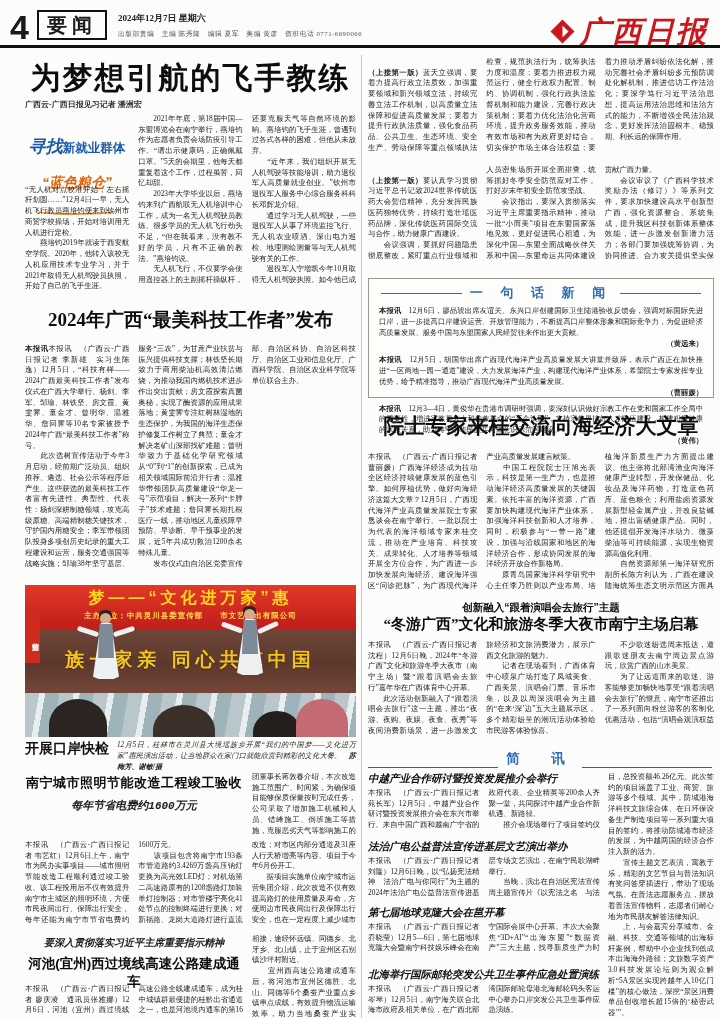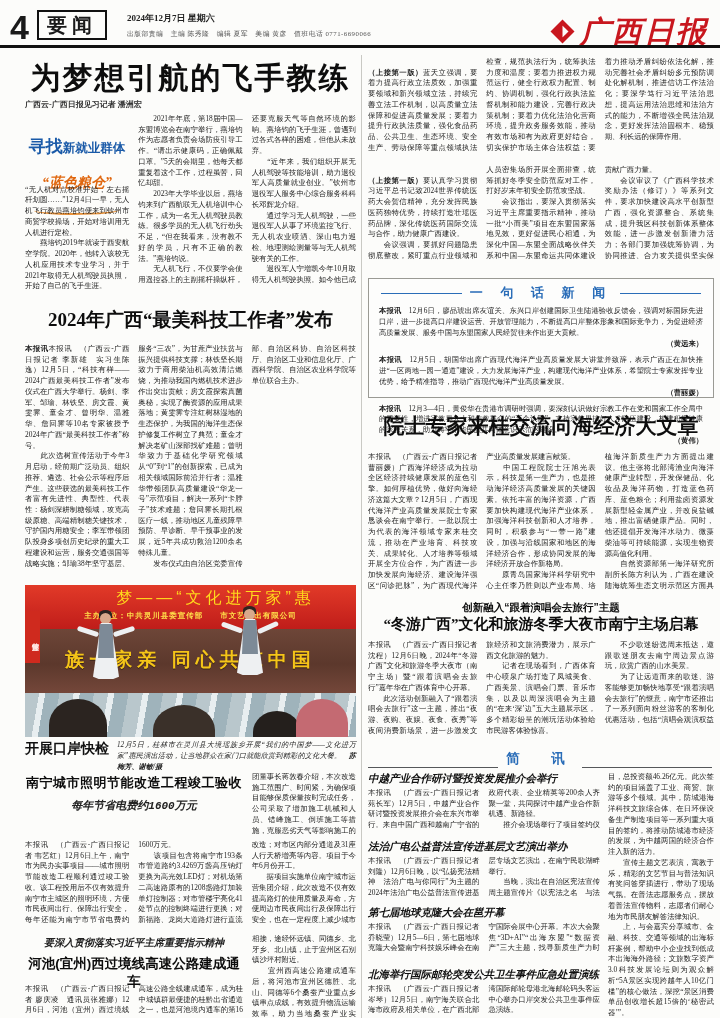--- a/index.html
+++ b/index.html
@@ -27,21 +27,21 @@
   .kicker-i{font-style:italic;font-weight:bold;text-align:center;color:#222;}
   
   .bt{font-size:7.4px;line-height:1.45;text-align:justify;white-space:pre-line;
       color:#1c1c1c;overflow:hidden;column-fill:auto;}
   .cols3{column-count:3;column-gap:9px;}
   .cols2{column-count:2;column-gap:9px;}
   .tag{font-weight:bold;}
   
   .badge{width:104px;height:56px;float:left;margin:0 6px 4px 0;text-align:center;}
   .badge .l1{color:#1a5aa8;font-weight:bold;white-space:nowrap;}
-  .badge .scr{font-size:17px;font-family:"Liberation Serif",serif;}
+  .badge .scr{font-style:italic;font-size:17px;font-family:"Liberation Serif",serif;}
   .badge .rest{font-size:12.5px;font-family:"Liberation Sans",sans-serif;}
   .badge .l2{color:#e0670f;font-weight:bold;font-style:italic;font-size:14px;margin-top:2px;}
   .badge .swoosh{width:86px;height:8px;margin:1px auto 0;border-bottom:2px solid #e8923a;border-radius:0 0 70% 60%;}
   
   .newsbox{border:1px solid #9a9a94;background:#fdfdfc;}
   .boxhead{display:flex;align-items:center;gap:8px;margin:5px 12px 3px;}
   .boxhead .line{flex:1;height:1px;background:#2a6db8;}
   .boxhead .t{color:#2a6db8;font-weight:bold;font-size:13px;letter-spacing:7px;
               font-family:"Liberation Sans",sans-serif;white-space:nowrap;}
   .osn-item{font-size:7.3px;line-height:1.5;text-align:justify;margin:4px 10px 5px;color:#1c1c1c;}
@@ -51,22 +51,22 @@
   .briefhead{display:flex;align-items:flex-end;gap:8px;}
   .briefhead .line{flex:1;height:1px;background:#55575a;}
   .briefhead .t{color:#2a6db8;font-weight:bold;font-size:13.5px;letter-spacing:9px;
                 font-family:"Liberation Sans",sans-serif;white-space:nowrap;}
   .bitem-h{font-size:10.5px;font-weight:bold;text-align:left;font-style:italic;color:#111;}
   
   .photo{background:#7c5a47;overflow:hidden;}
   .ph-banner{position:absolute;left:0;top:0;width:100%;height:44px;
              background:linear-gradient(#e23a28,#c01d1a);}
   .ph-b1{position:absolute;left:0;top:3px;width:100%;text-align:center;color:#ffd91c;
-         font-weight:normal;font-size:16px;letter-spacing:4px;white-space:nowrap;
-         font-family:"Liberation Sans",sans-serif;padding-left:25px;}
+         font-weight:bold;font-size:16px;letter-spacing:4px;white-space:nowrap;
+         font-family:"Liberation Sans",sans-serif;}
   .ph-b2{position:absolute;left:0;top:26px;width:100%;text-align:center;color:#ffe04a;
          font-weight:bold;font-size:7.5px;letter-spacing:1px;white-space:nowrap;}
   .ph-wall{position:absolute;left:0;top:44px;width:100%;height:64px;
            background:linear-gradient(#6d4638,#5c382c 55%,#74473a);}
   .ph-wtext{position:absolute;left:0;top:62px;width:100%;text-align:center;color:#f5c518;
             font-weight:bold;font-size:19px;letter-spacing:5px;white-space:nowrap;
             font-family:"Liberation Sans",sans-serif;text-shadow:0 1px 0 #3a241c;}
   .ph-floor{position:absolute;left:0;top:108px;width:100%;height:44px;
             background:repeating-linear-gradient(100deg,#b9c7cc 0 14px,#e8eef0 14px 20px,#9fb3bb 20px 34px);}
   .perf{position:absolute;width:34px;height:66px;}
@@ -86,21 +86,21 @@
   .sub-i{font-style:italic;font-weight:bold;text-align:center;color:#222;font-family:Liberation Mono, monospace;}
 </style>
 </head>
 <body>
 
 <div id="page">
 
   <div class="abs" style="left:10px;top:10px;display:flex;align-items:flex-start;gap:8px;">
     <div class="pageno">4</div>
     <div class="secbox">要闻</div>
-    <div style="margin-left:12px;padding-top:2px;font-family:Liberation Serif, serif;">
+    <div style="margin-left:3px;padding-top:2px;font-family:Liberation Serif, serif;">
       <div class="dateline">2024年12月7日  星期六</div>
       <div class="staffline">出版部责编　主编 陈秀隆　编辑 夏军　美编 黄彦　值班电话 0771-6690066</div>
     </div>
   </div>
   <div class="abs masthead" style="right:12px;top:12px;">
     <span class="mlogo"></span><span>广西日报</span>
   </div>
   <div class="abs toprule" style="left:0;top:45px;width:720px;"></div>
   <div class="abs vrule" style="left:361px;top:55px;height:963px;"></div>
 

